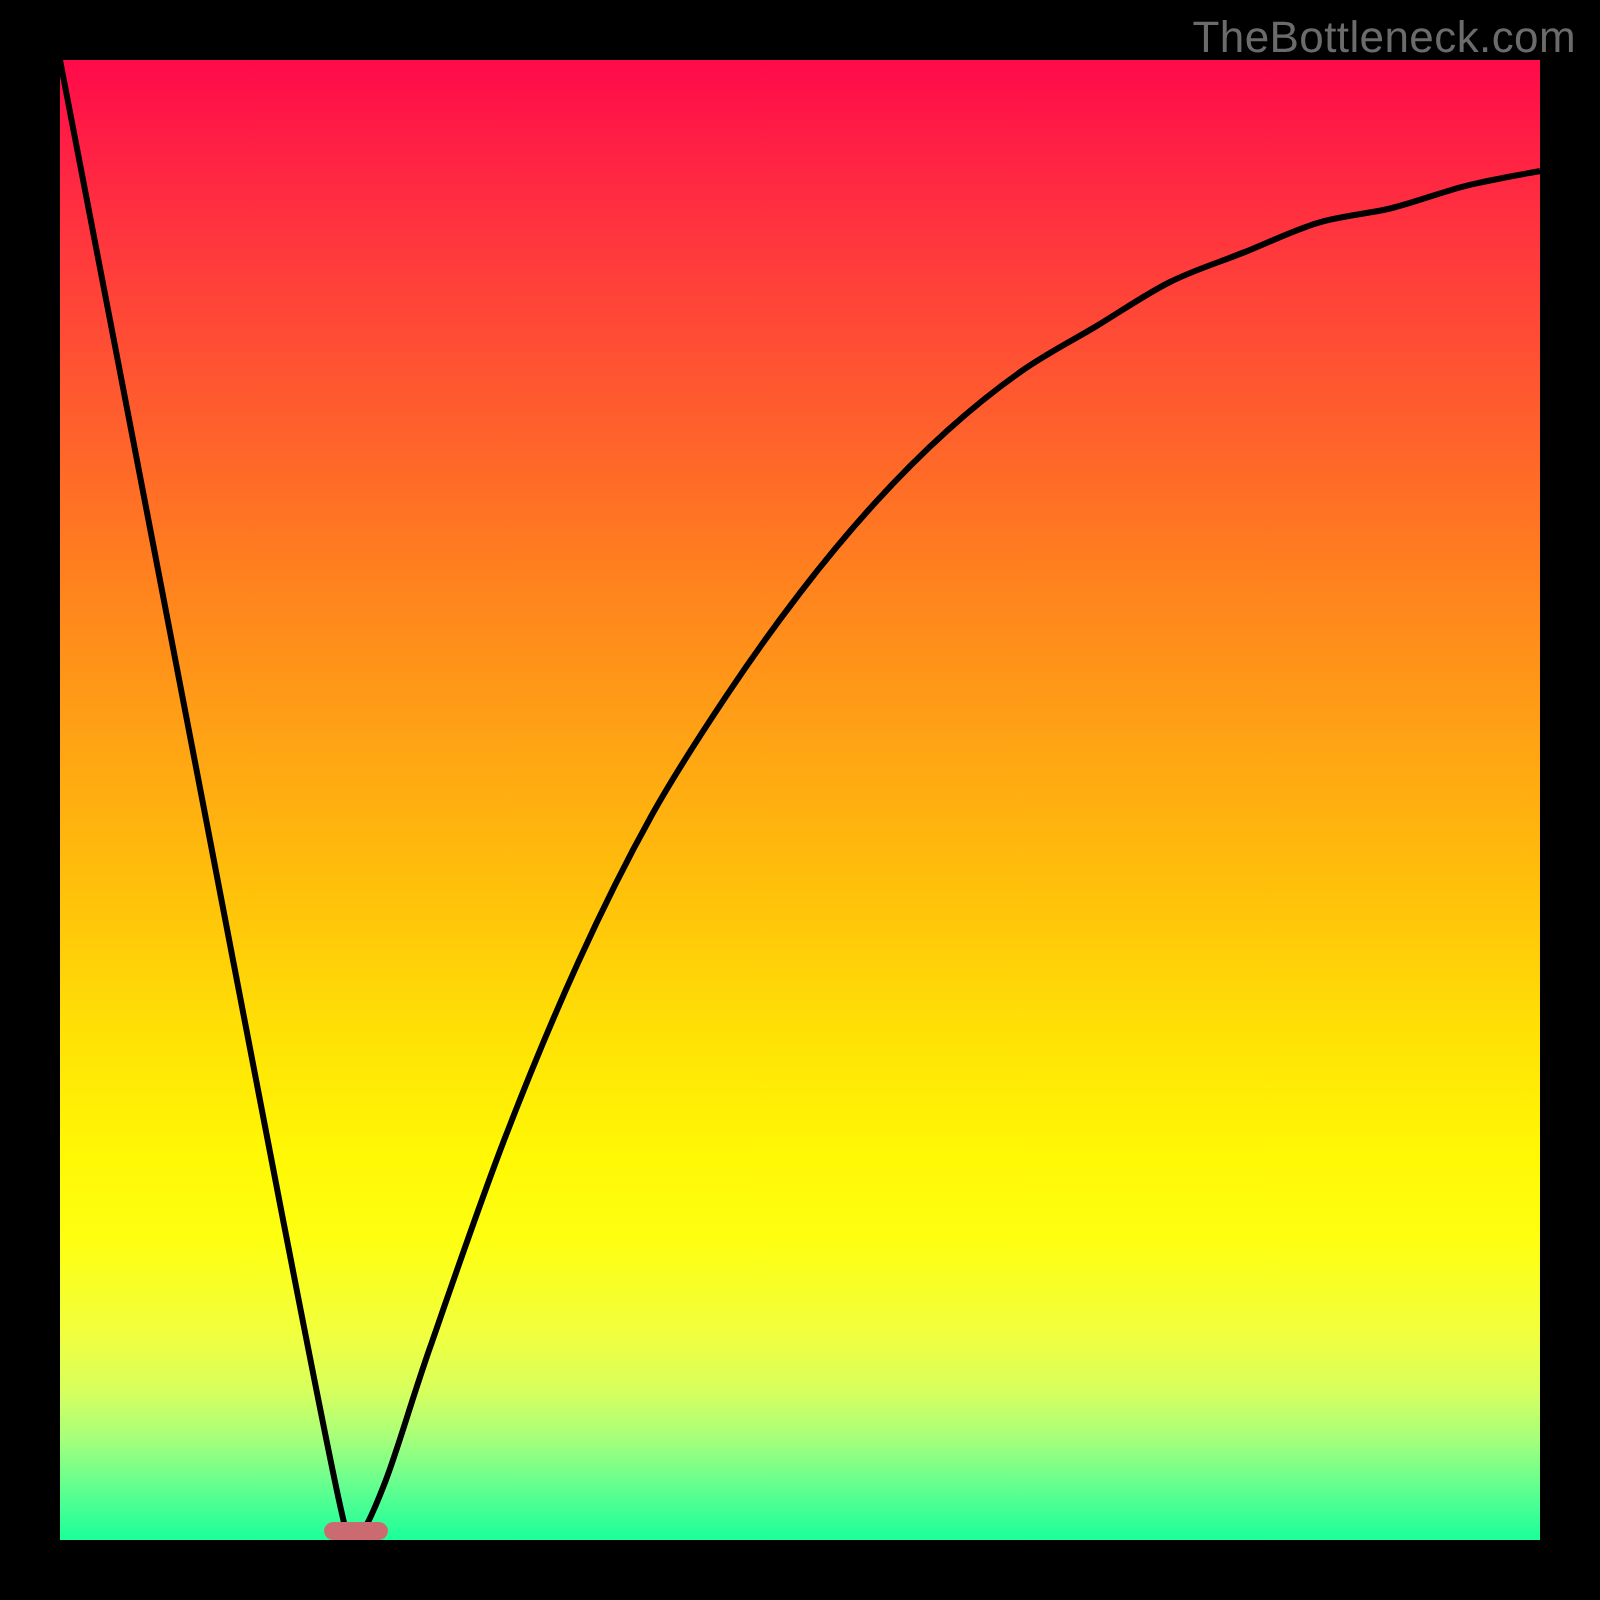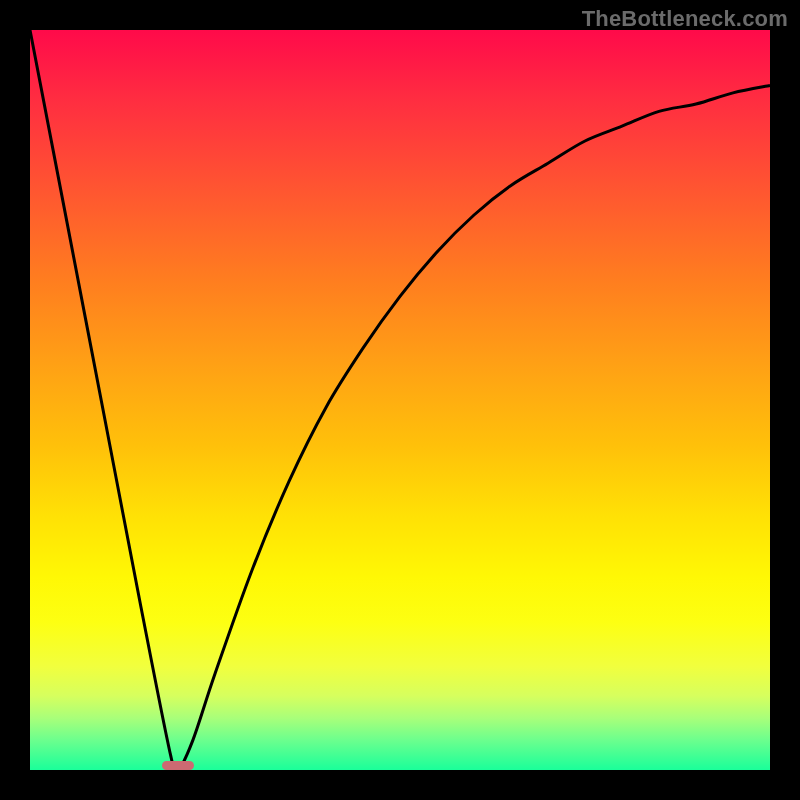--- a/index.html
+++ b/index.html
@@ -9,21 +9,20 @@
     height: 800px;
     overflow: hidden;
     background: #000;
     font-family: Arial, Helvetica, sans-serif;
   }
   .frame {
     position: relative;
     width: 800px;
     height: 800px;
     background: #000;
-    font-weight: bold;
   }
   .plot-area {
     position: absolute;
     left: 30px;
     top: 30px;
     width: 740px;
     height: 740px;
     background: linear-gradient(
       to bottom,
       #ff0a4a 0%,

